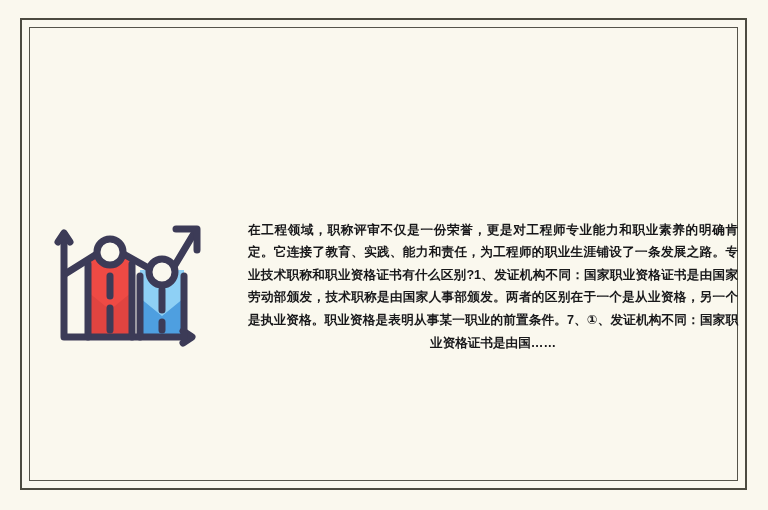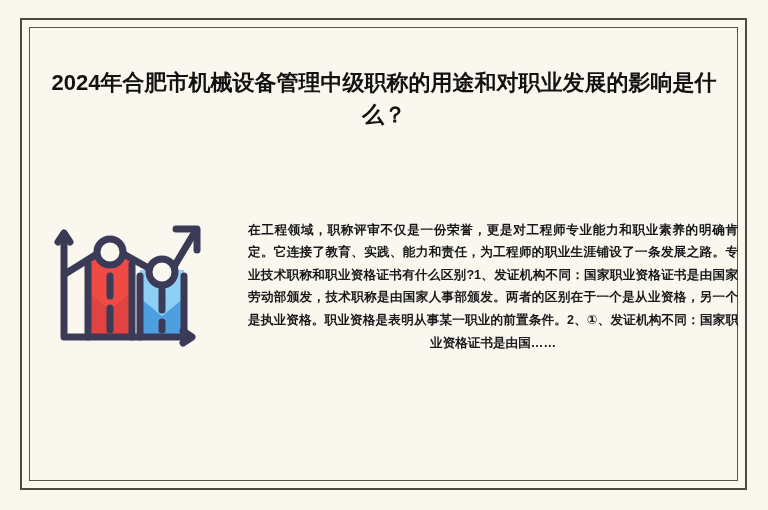--- a/index.html
+++ b/index.html
@@ -82,21 +82,20 @@
   }
 </style>
 </head>
 <body>
 
 <div id="page">
 
   <div id="frame-outer"></div>
   <div id="frame-inner"></div>
 
-  <h1 id="title">2024年合肥市机械设备管理中级职称的用途和对职业发展的影响是什么？</h1>
 
   <div id="illustration">
     <svg width="160" height="150" viewBox="0 0 160 150" xmlns="http://www.w3.org/2000/svg">
 
       <g>
         <rect x="40" y="38" width="44" height="81" fill="#ef4a44"></rect>
         <polygon points="40,74 62,92 84,74 84,119 40,119" fill="#e04440"></polygon>
       </g>
 
       <g>
@@ -128,15 +127,15 @@
         <path d="M128 11 L149 11 L149 32"></path>
       </g>
 
       <g>
         <circle cx="62" cy="34" r="13" fill="#faf8ee" stroke="#3c3b57" stroke-width="7"></circle>
         <circle cx="114" cy="54" r="13" fill="#faf8ee" stroke="#3c3b57" stroke-width="7"></circle>
       </g>
     </svg>
   </div>
 
-  <p id="body-copy">在工程领域，职称评审不仅是一份荣誉，更是对工程师专业能力和职业素养的明确肯定。它连接了教育、实践、能力和责任，为工程师的职业生涯铺设了一条发展之路。专业技术职称和职业资格证书有什么区别?1、发证机构不同：国家职业资格证书是由国家劳动部颁发，技术职称是由国家人事部颁发。两者的区别在于一个是从业资格，另一个是执业资格。职业资格是表明从事某一职业的前置条件。2、①、发证机构不同：国家职业资格证书是由国……</p>
+  <p id="body-copy">在工程领域，职称评审不仅是一份荣誉，更是对工程师专业能力和职业素养的明确肯定。它连接了教育、实践、能力和责任，为工程师的职业生涯铺设了一条发展之路。专业技术职称和职业资格证书有什么区别?1、发证机构不同：国家职业资格证书是由国家劳动部颁发，技术职称是由国家人事部颁发。两者的区别在于一个是从业资格，另一个是执业资格。职业资格是表明从事某一职业的前置条件。7、①、发证机构不同：国家职业资格证书是由国……</p>
 
 </div>
 
 </body></html>

